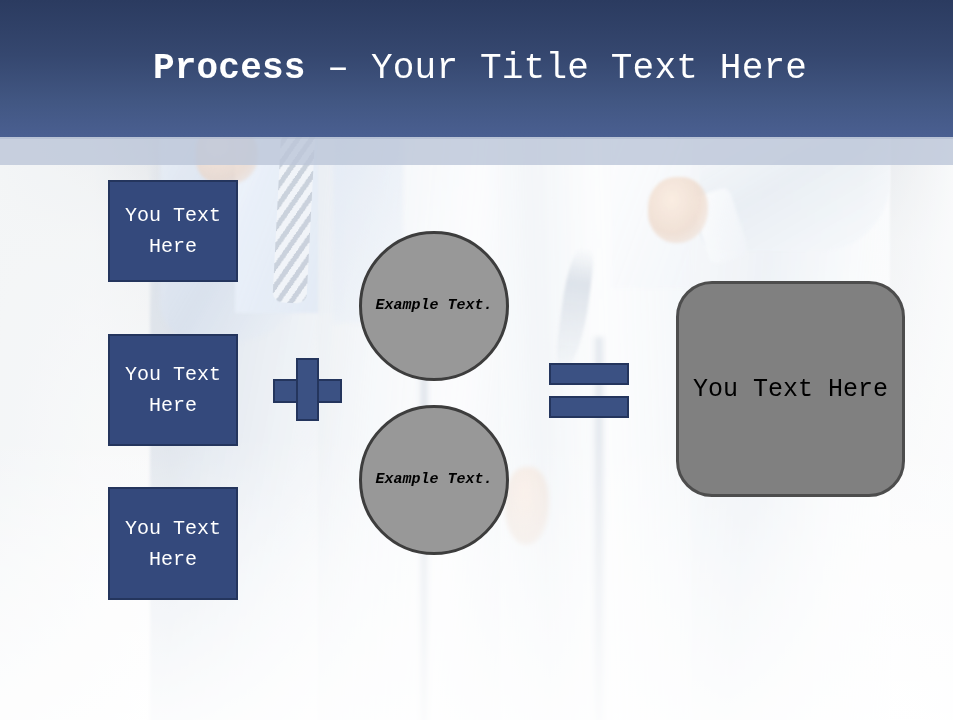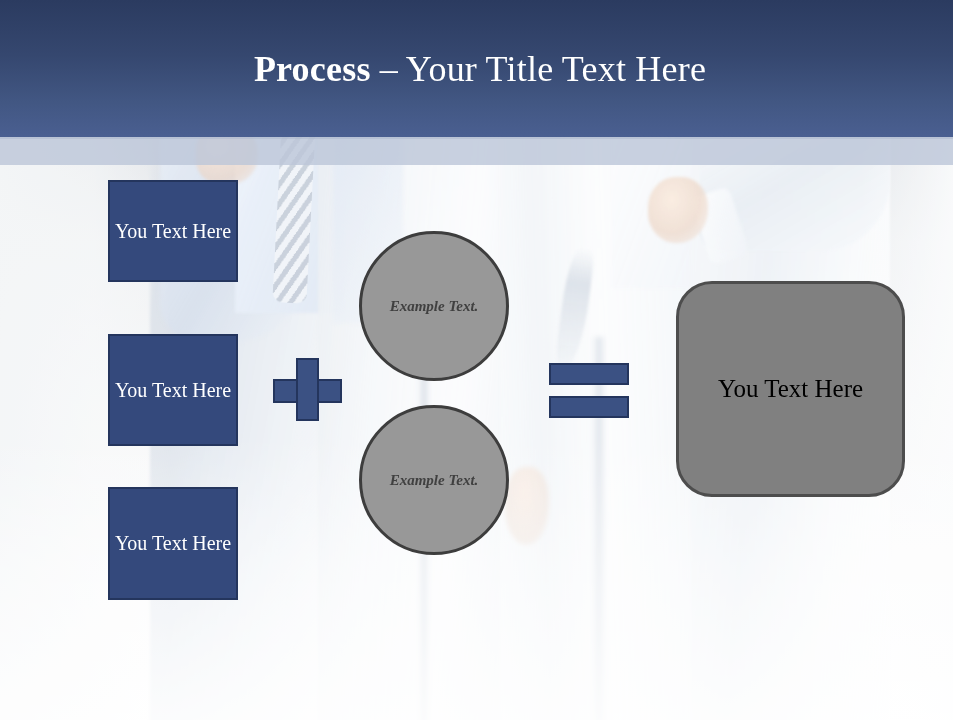--- a/index.html
+++ b/index.html
@@ -5,21 +5,21 @@
   html, body {
     margin: 0;
     padding: 0;
     background: #ffffff;
   }
   #slide {
     position: relative;
     width: 953px;
     height: 720px;
     overflow: hidden;
-    font-family: Liberation Serif, serif;
+    font-family: Liberation Mono, monospace;
     background: #ffffff;
   }
 
   
   .bg-photo {
     position: absolute;
     left: 0; top: 137px;
     width: 960px; height: 583px;
     overflow: hidden;
     background: linear-gradient(180deg, #d7dbe0 0%, #e9ecef 18%, #f4f5f6 45%, #fbfbfc 75%, #ffffff 100%);
@@ -224,21 +224,21 @@
   .box-1 { left: 108px; top: 180px; height: 102px; }
   .box-2 { left: 108px; top: 334px; height: 112px; }
   .box-3 { left: 108px; top: 487px; height: 113px; }
 
   .circle {
     position: absolute;
     width: 150px; height: 150px;
     border-radius: 50%;
     background: #989898;
     border: 3px solid #3d3d3d;
-    color: #404040;
+    color: #000000;
     font-size: 15px;
     font-weight: 700;
     font-style: italic;
     line-height: 1.6;
     text-align: center;
     display: flex;
     align-items: center;
     justify-content: center;
     box-sizing: border-box;
   }

